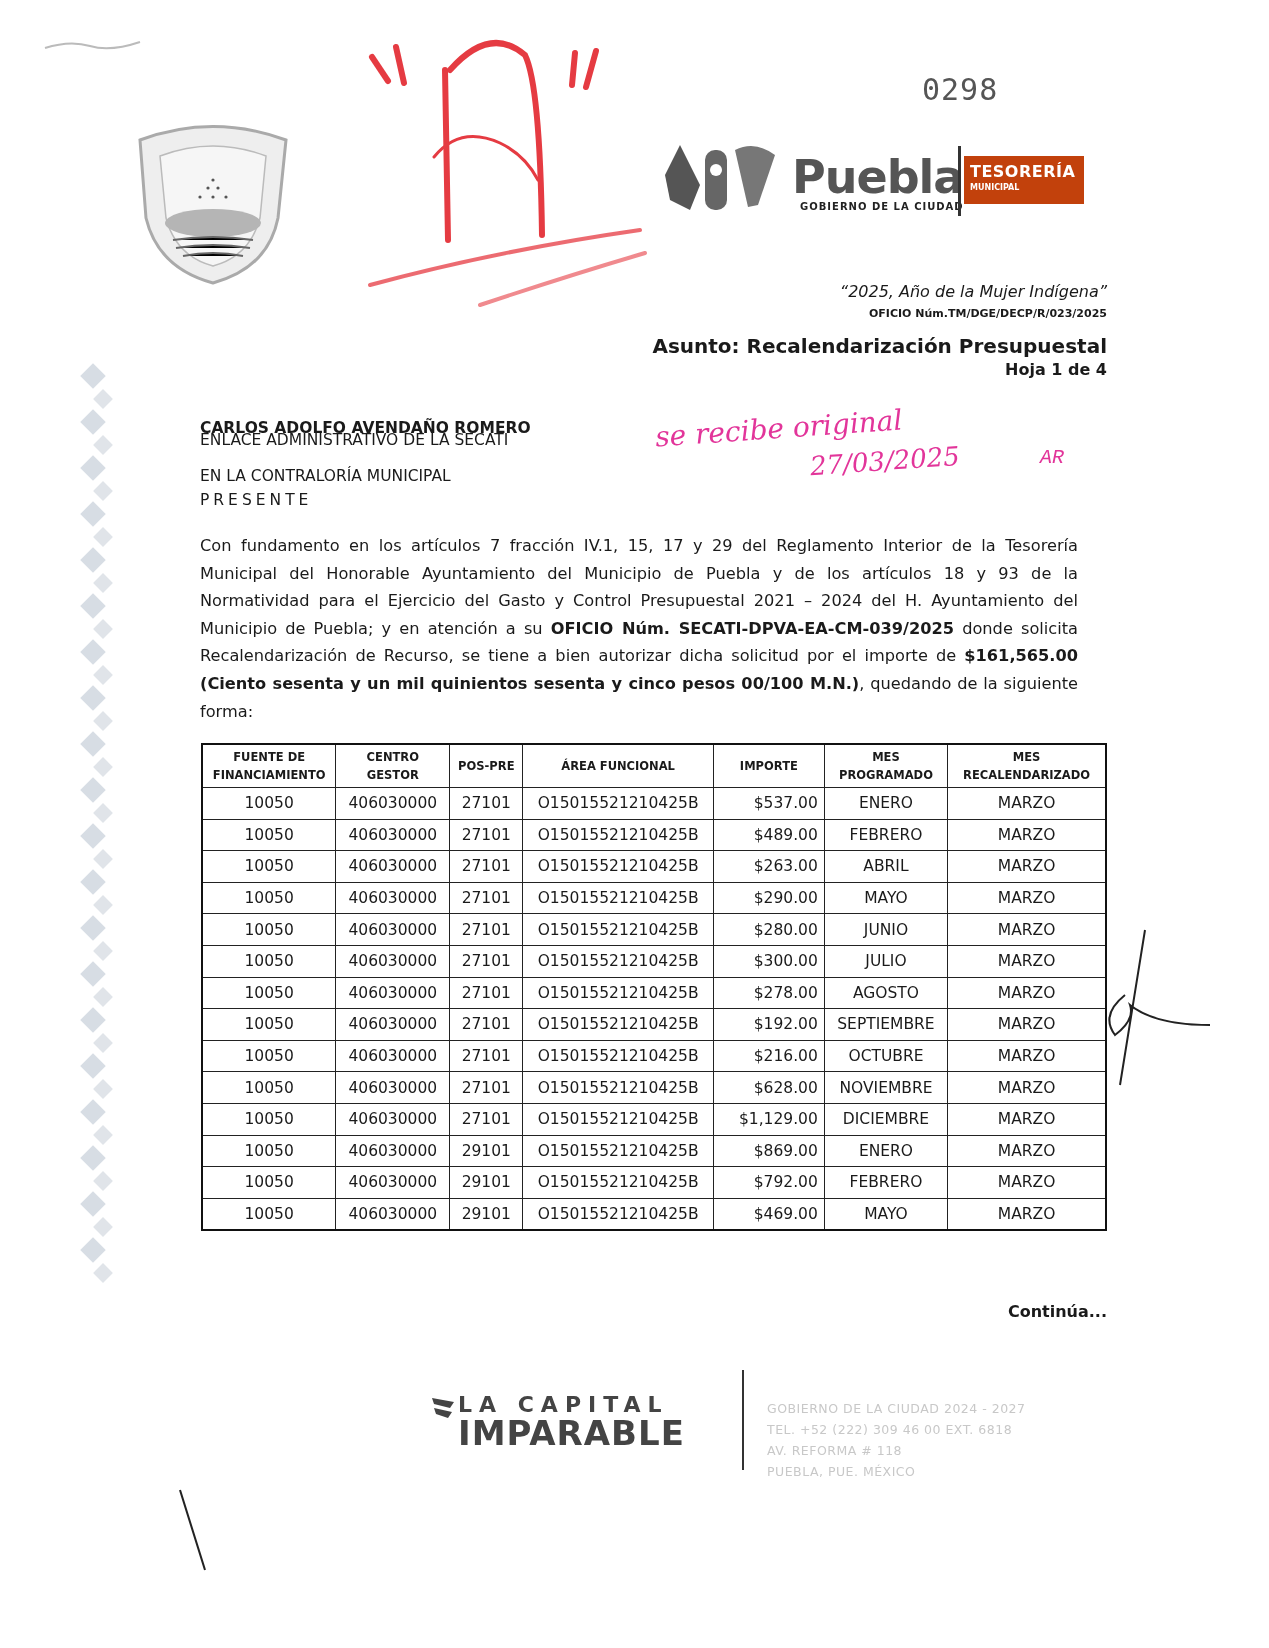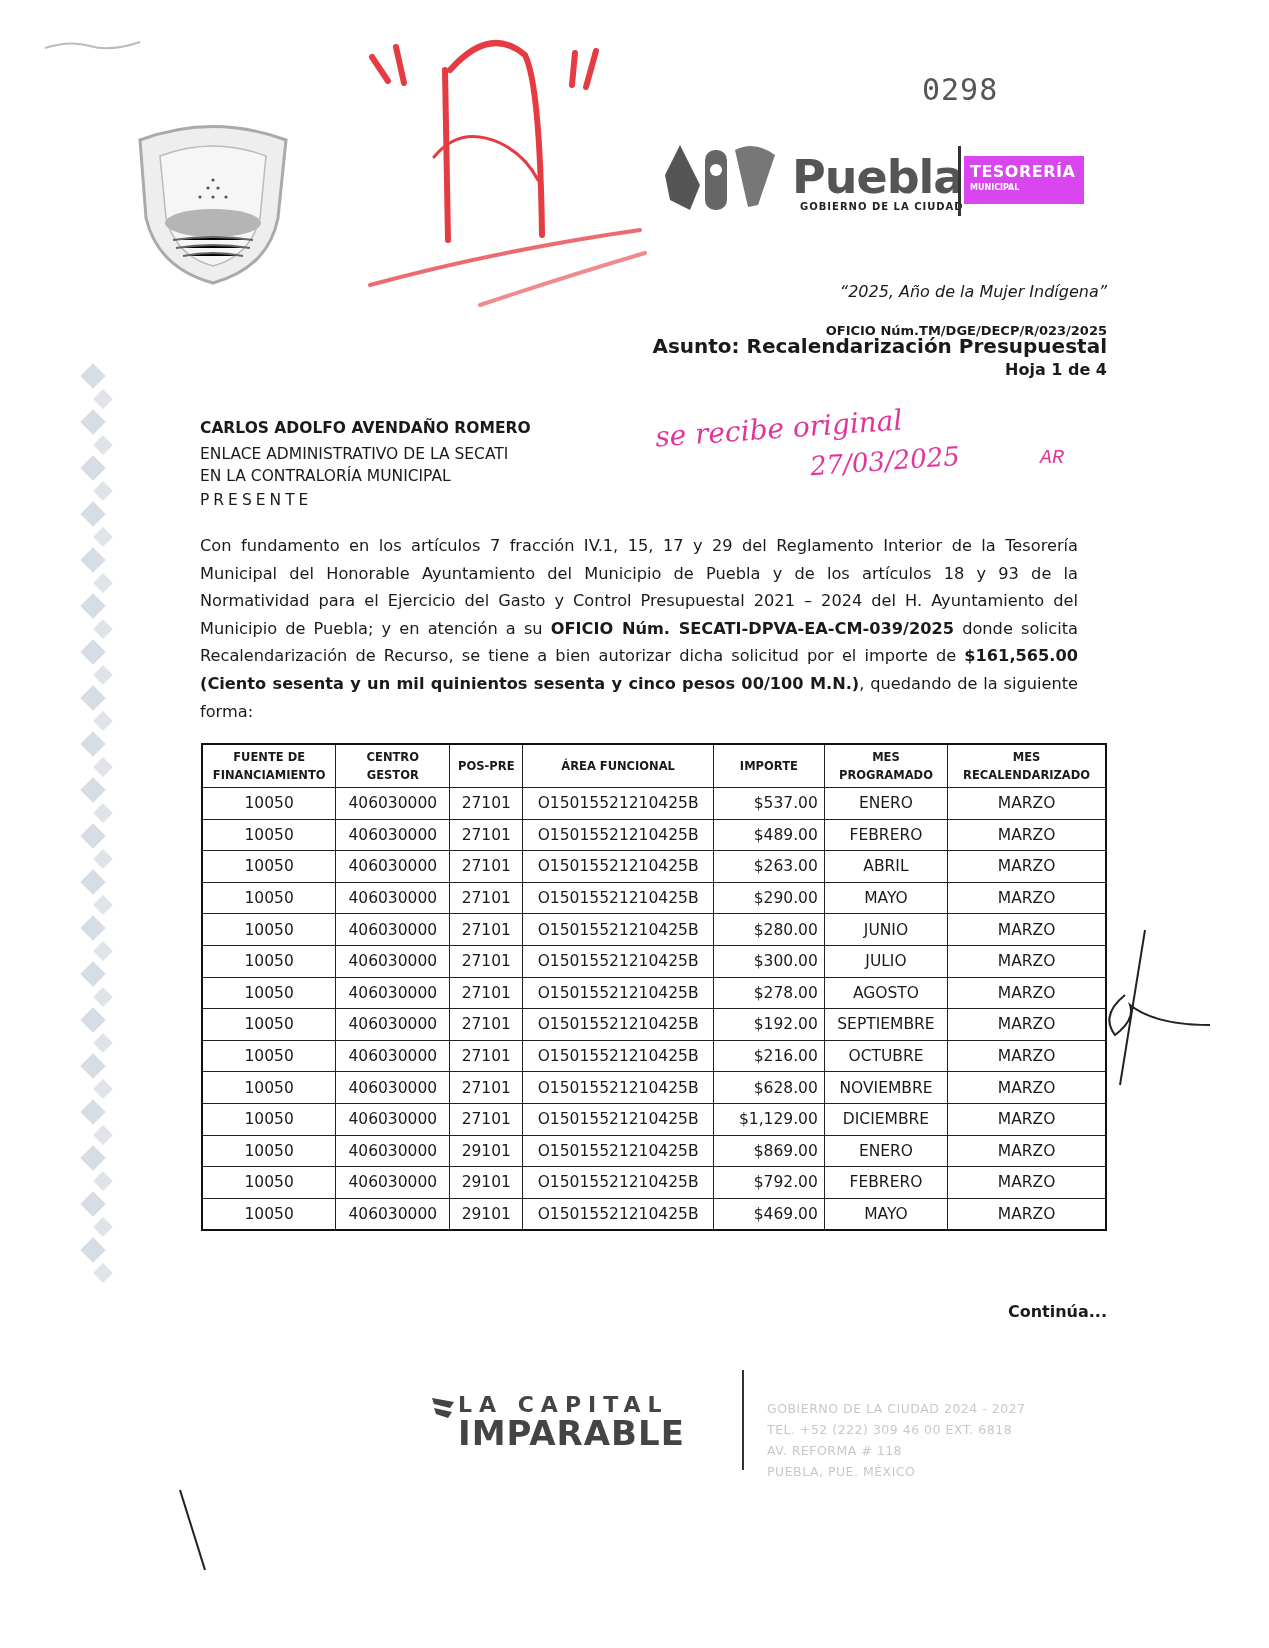--- a/index.html
+++ b/index.html
@@ -10,33 +10,33 @@
   .folio { left:922px; top:72px; font-family:"DejaVu Sans Mono", monospace; font-size:30px; color:#555; letter-spacing:1px; }
   
   .red-mark { left:350px; top:25px; }
   
   .crest { left:128px; top:118px; }
   
   .logo { left:660px; top:135px; }
   .puebla-word { left:792px; top:150px; font-family:"DejaVu Sans", sans-serif; font-weight:bold; font-size:46px; color:#555; letter-spacing:-1px; }
   .gob-ciudad { left:800px; top:201px; font-size:10px; font-weight:bold; color:#222; letter-spacing:1px; }
   .tes-divider { left:958px; top:146px; width:3px; height:70px; background:#333; }
-  .tes-box { left:964px; top:156px; width:120px; height:48px; background:#d946ef; color:#fff; }
+  .tes-box { left:964px; top:156px; width:120px; height:48px; background:#c2410c; color:#fff; }
   .tes-box .t1 { position:absolute; left:6px; top:6px; font-weight:bold; font-size:16px; letter-spacing:0.5px; }
   .tes-box .t2 { position:absolute; left:6px; top:27px; font-weight:bold; font-size:8px; }
   
   .hdr { right:162px; text-align:right; font-family:"DejaVu Sans", sans-serif; }
   .motto { top:282px; font-style:italic; font-size:16px;margin-left:33px; }
-  .oficio { top:323px; font-weight:bold; font-size:13px; }
+  .oficio { top:307px; font-weight:bold; font-size:11px; }
   .asunto { top:334px; font-weight:bold; font-size:20px; }
   .hoja { top:360px; font-weight:bold; font-size:16px;margin-left:8px; }
   
   .addr { left:200px; font-size:15.5px; }
   .addr-name { top:419px; font-weight:bold; }
-  .addr-l1 { top:445px; }
+  .addr-l1 { top:431px; }
   .addr-l2 { top:467px; }
   .addr-l3 { top:491px; letter-spacing:4px; }
   
   .hand1 { left:655px; top:412px; font-family:"DejaVu Serif", serif; font-style:italic; font-size:28px; color:#e2359a; transform:rotate(-4deg); }
   .hand2 { left:810px; top:446px; font-family:"DejaVu Serif", serif; font-style:italic; font-size:26px; color:#e2359a; transform:rotate(-4deg); }
   .hand3 { left:1040px; top:446px; font-family:Liberation Mono, monospace; font-style:italic; font-size:20px; color:#e2359a; }
   
   .body-text { left:200px; top:532px; width:878px; font-size:16.2px; line-height:27.6px; text-align:justify; }
   .body-text b { font-weight:bold; }
   

